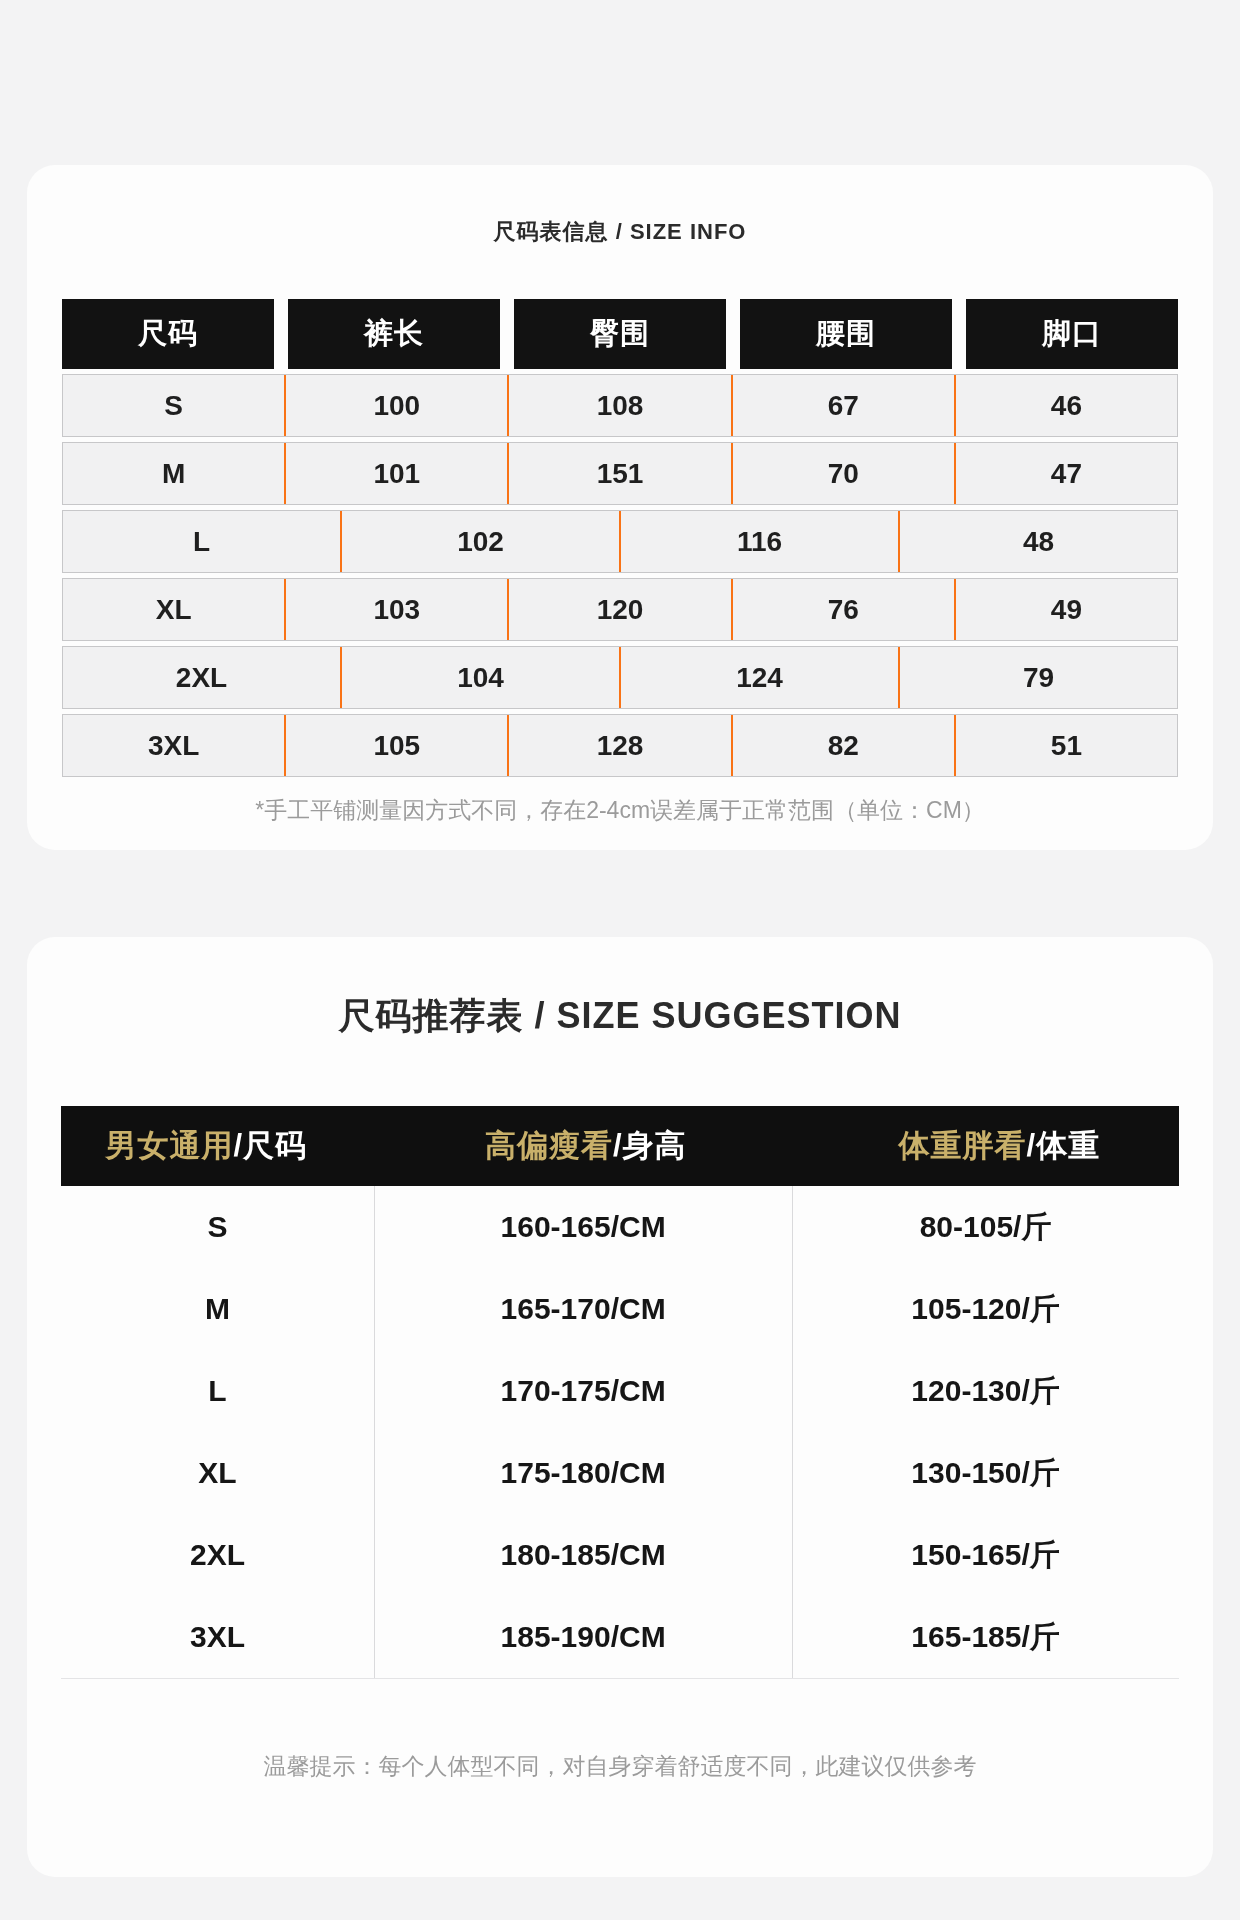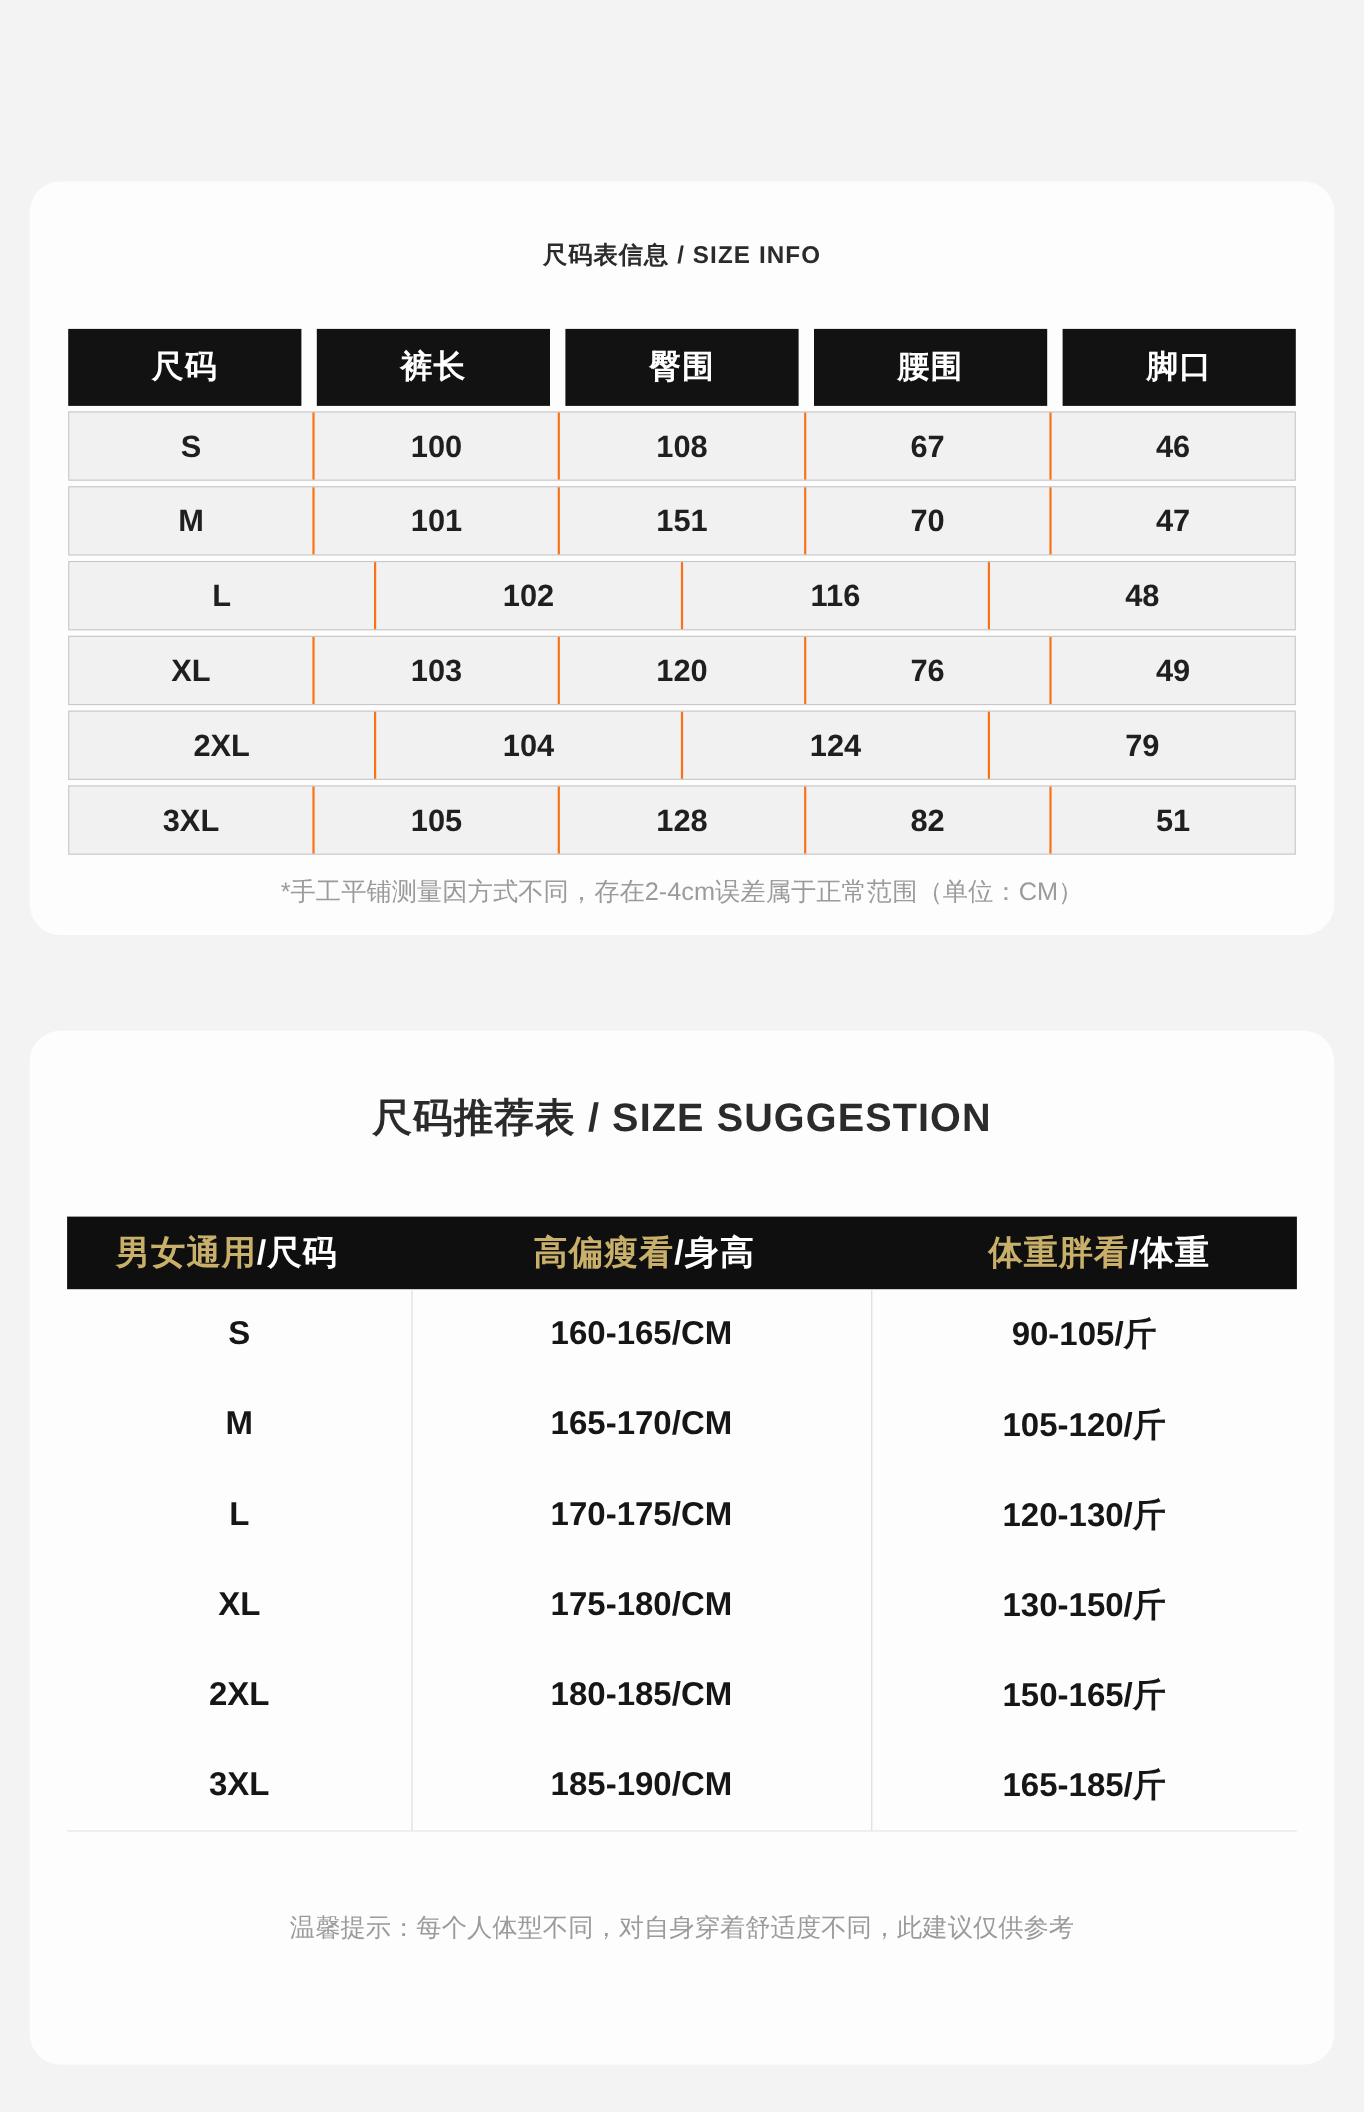--- a/index.html
+++ b/index.html
@@ -57,21 +57,21 @@
     font-size: 23px;
     color: #9b9b9b;
   }
   .card-1 .footnote { margin-top: 18px; }
   .card-2 .footnote { margin-top: 72px; }
 
   
   .t2 { width: 1118px; margin: 65px auto 0; }
   .t2-header {
     display: flex;
-    height: 66px;
+    height: 80px;
     background: #0f0f0f;
     align-items: center;
     gap: 40px;
   }
   .t2-hcell {
     display: flex; align-items: center; justify-content: center;
     font-size: 31px; font-weight: 700;
     letter-spacing: 1px;
     white-space: nowrap;
   }
@@ -191,21 +191,21 @@
     </div>
 
     <div class="t2-body">
       <div class="t2-divider d1"></div>
       <div class="t2-divider d2"></div>
       <div>
 
           <div class="t2-row">
             <div class="t2-cell t2-col1">S</div>
             <div class="t2-cell t2-col2">160-165/CM</div>
-            <div class="t2-cell t2-col3">90-105/斤</div>
+            <div class="t2-cell t2-col3">80-105/斤</div>
           </div>
 
           <div class="t2-row">
             <div class="t2-cell t2-col1">M</div>
             <div class="t2-cell t2-col2">165-170/CM</div>
             <div class="t2-cell t2-col3">105-120/斤</div>
           </div>
 
           <div class="t2-row">
             <div class="t2-cell t2-col1">L</div>

